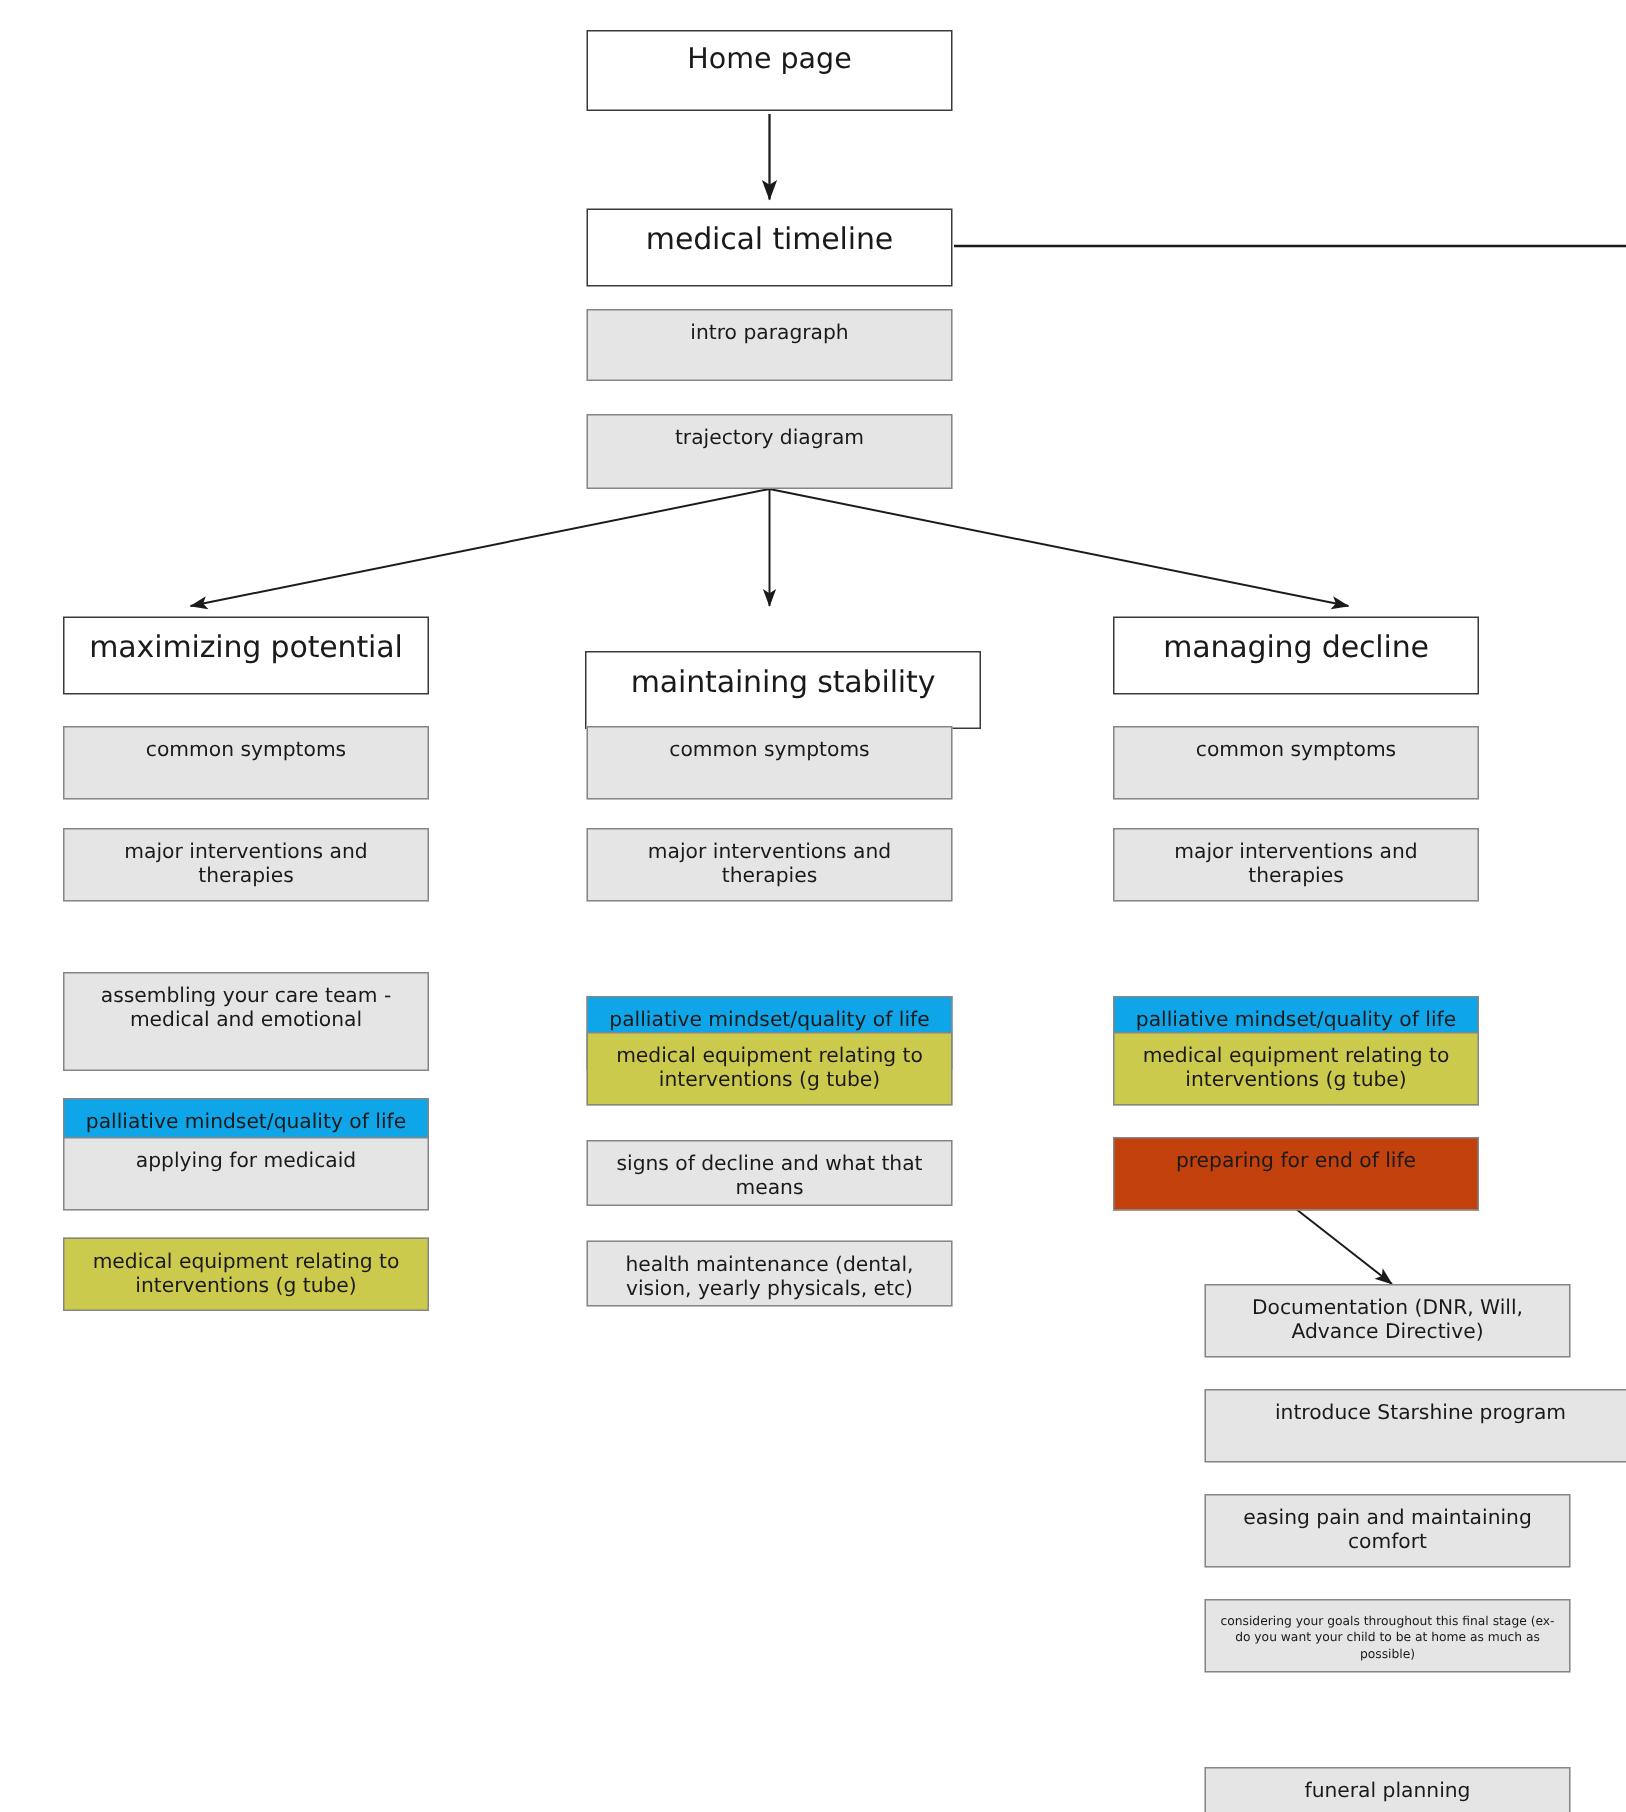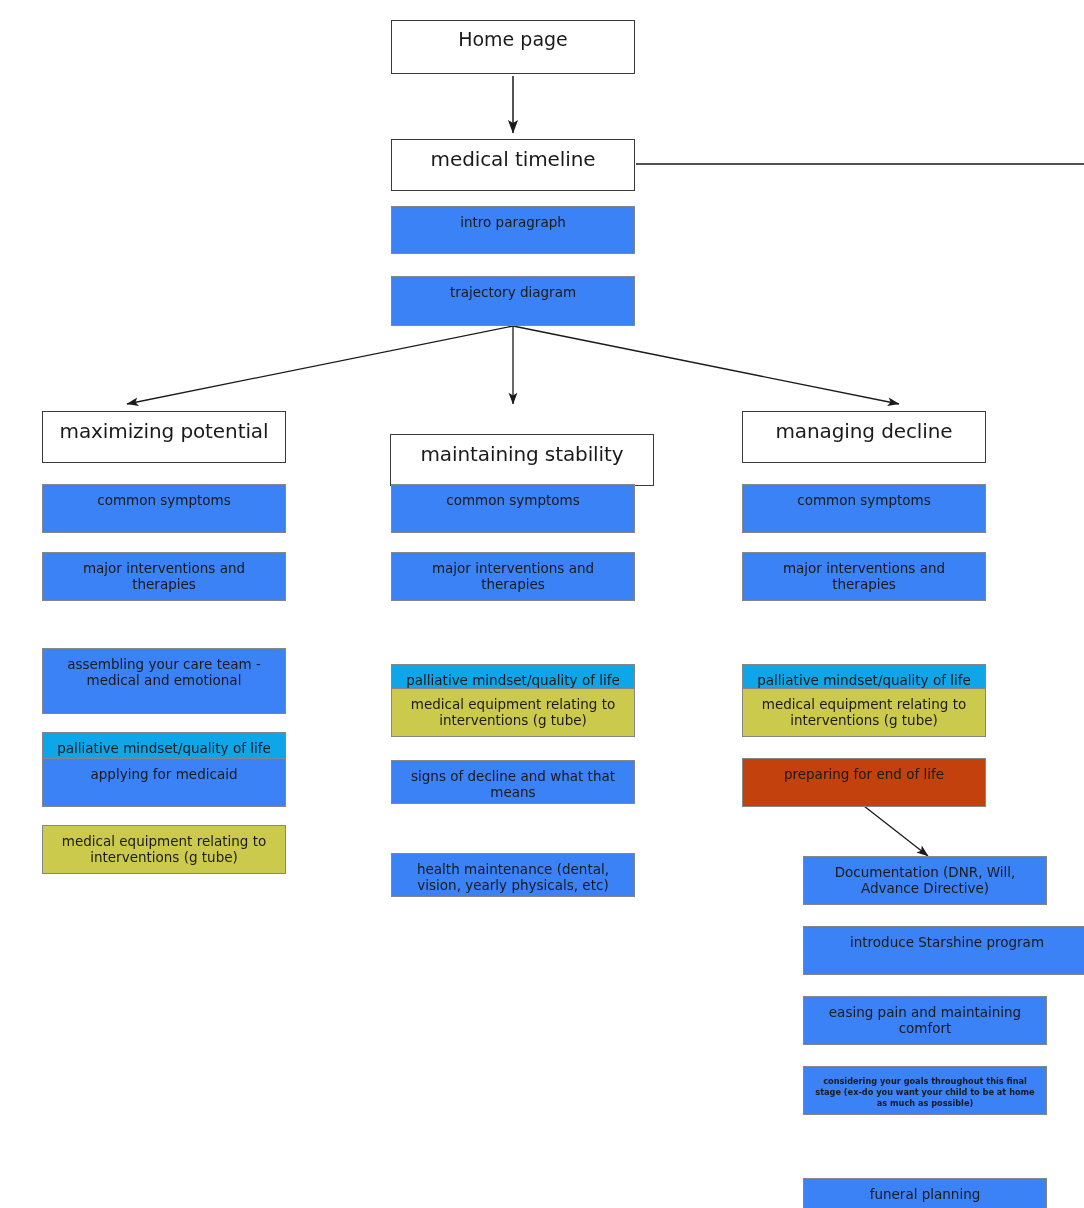--- a/index.html
+++ b/index.html
@@ -23,29 +23,29 @@
     text-align:center;
     line-height:1.22;
     color:#1a1a1a;
     padding:7px 9px 5px 9px;
     overflow:hidden;
   }
 
   
   .n-white{ background:#ffffff; border:1.4px solid #3a3a3a; }
   .n-white-gray{ background:#c2410c; border:1.4px solid #868686; }
-  .n-gray{  background:#3b82f6; border:1.4px solid #868686; }
+  .n-gray{  background:#e5e5e5; border:1.4px solid #868686; }
   .n-yellow{background:#0ea5e9; border:1.4px solid #868686;margin-top:44px; }
   .n-olive{ background:#ccca4d; border:1.4px solid #868686; }
 
   
   .t-title{ font-size:19px; font-weight:400; }
   .t-head { font-size:20px; font-weight:400; letter-spacing:-0.1px; }
   .t-body { font-size:13.5px; font-weight:400; }
-  .t-small{ font-size:8.2px;  font-weight:700; line-height:1.35;align-items:flex-end; }
+  .t-small{ font-size:8.2px;  font-weight:400; line-height:1.35; }
 
   svg.links{position:absolute;left:0;top:0;width:1084px;height:1208px;pointer-events:none;}
 </style>
 </head>
 <body>
 
 <div id="canvas">
 
   <svg class="links" viewBox="0 0 1084 1208" xmlns="http://www.w3.org/2000/svg">
     <defs>
@@ -116,21 +116,21 @@
   </div>
   <div class="node n-yellow t-body" style="left:391px;top:620px;width:244px;height:49px;">
     <span>palliative mindset/quality of life</span>
   </div>
   <div class="node n-olive t-body" style="left:391px;top:688px;width:244px;height:49px;">
     <span>medical equipment relating to interventions (g tube)</span>
   </div>
   <div class="node n-gray t-body" style="left:391px;top:760px;width:244px;height:44px;">
     <span>signs of decline and what that means</span>
   </div>
-  <div class="node n-gray t-body" style="left:391px;top:827px;width:244px;height:44px;margin-top:26px;">
+  <div class="node n-gray t-body" style="left:391px;top:827px;width:244px;height:44px;">
     <span>health maintenance (dental, vision, yearly physicals, etc)</span>
   </div>
 
   <div class="node n-white t-head" style="left:742px;top:411px;width:244px;height:52px;">
     <span>managing decline</span>
   </div>
 
   <div class="node n-gray t-body" style="left:742px;top:484px;width:244px;height:49px;">
     <span>common symptoms</span>
   </div>

